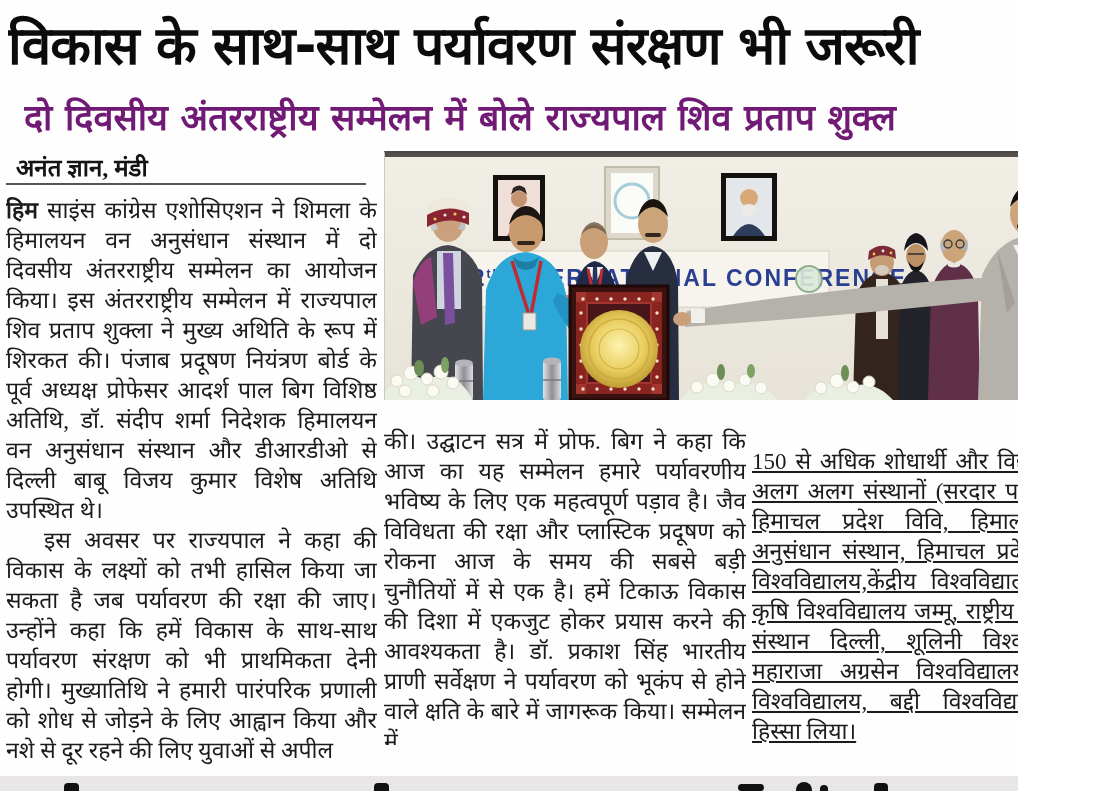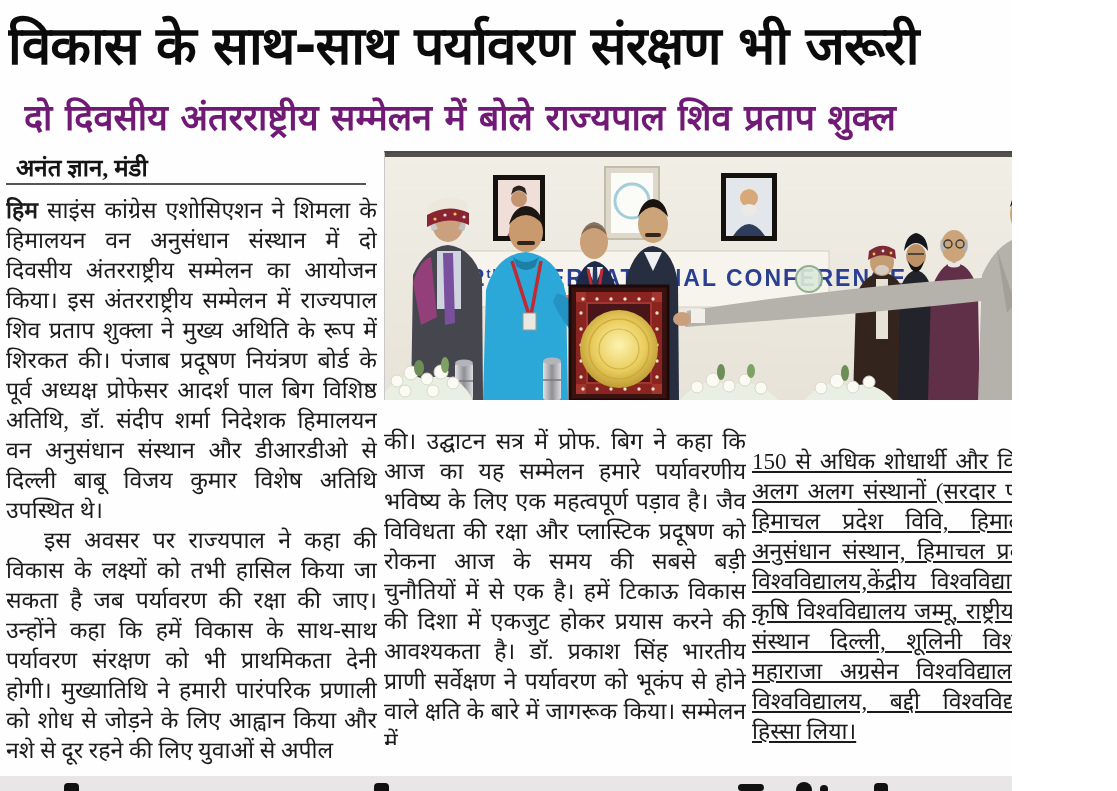--- a/index.html
+++ b/index.html
@@ -1,17 +1,17 @@
 <!DOCTYPE html>
 <html><head>
 <meta charset="utf-8">
 <style>
   html,body{margin:0;padding:0;background:#ffffff;}
   .page{position:relative;width:1012px;height:791px;background:#fefefe;overflow:hidden;
-        font-family:"Liberation Serif","DejaVu Serif",serif;color:#161616;}
+        font-family:"Liberation Serif","DejaVu Serif",serif;color:#161616;padding-left:6px;}
   .headline{position:absolute;left:8px;top:0px;width:1105px;height:92px;
             font-family:"DejaVu Sans","Liberation Sans",sans-serif;
             font-size:53px;font-weight:800;letter-spacing:-1px;color:#0b0b0b;
             white-space:nowrap;overflow:hidden;line-height:92px;}
   .subheadline{position:absolute;left:24px;top:92px;width:1105px;height:56px;
             font-family:"DejaVu Sans","Liberation Sans",sans-serif;
             font-size:36px;font-weight:800;color:#701a75;white-space:nowrap;overflow:hidden;line-height:52px;}
   .byline{position:absolute;left:16px;top:150px;width:364px;
           font-size:24px;font-weight:bold;color:#141414;}
   .byline-rule{position:absolute;left:6px;top:183px;width:360px;height:0;

